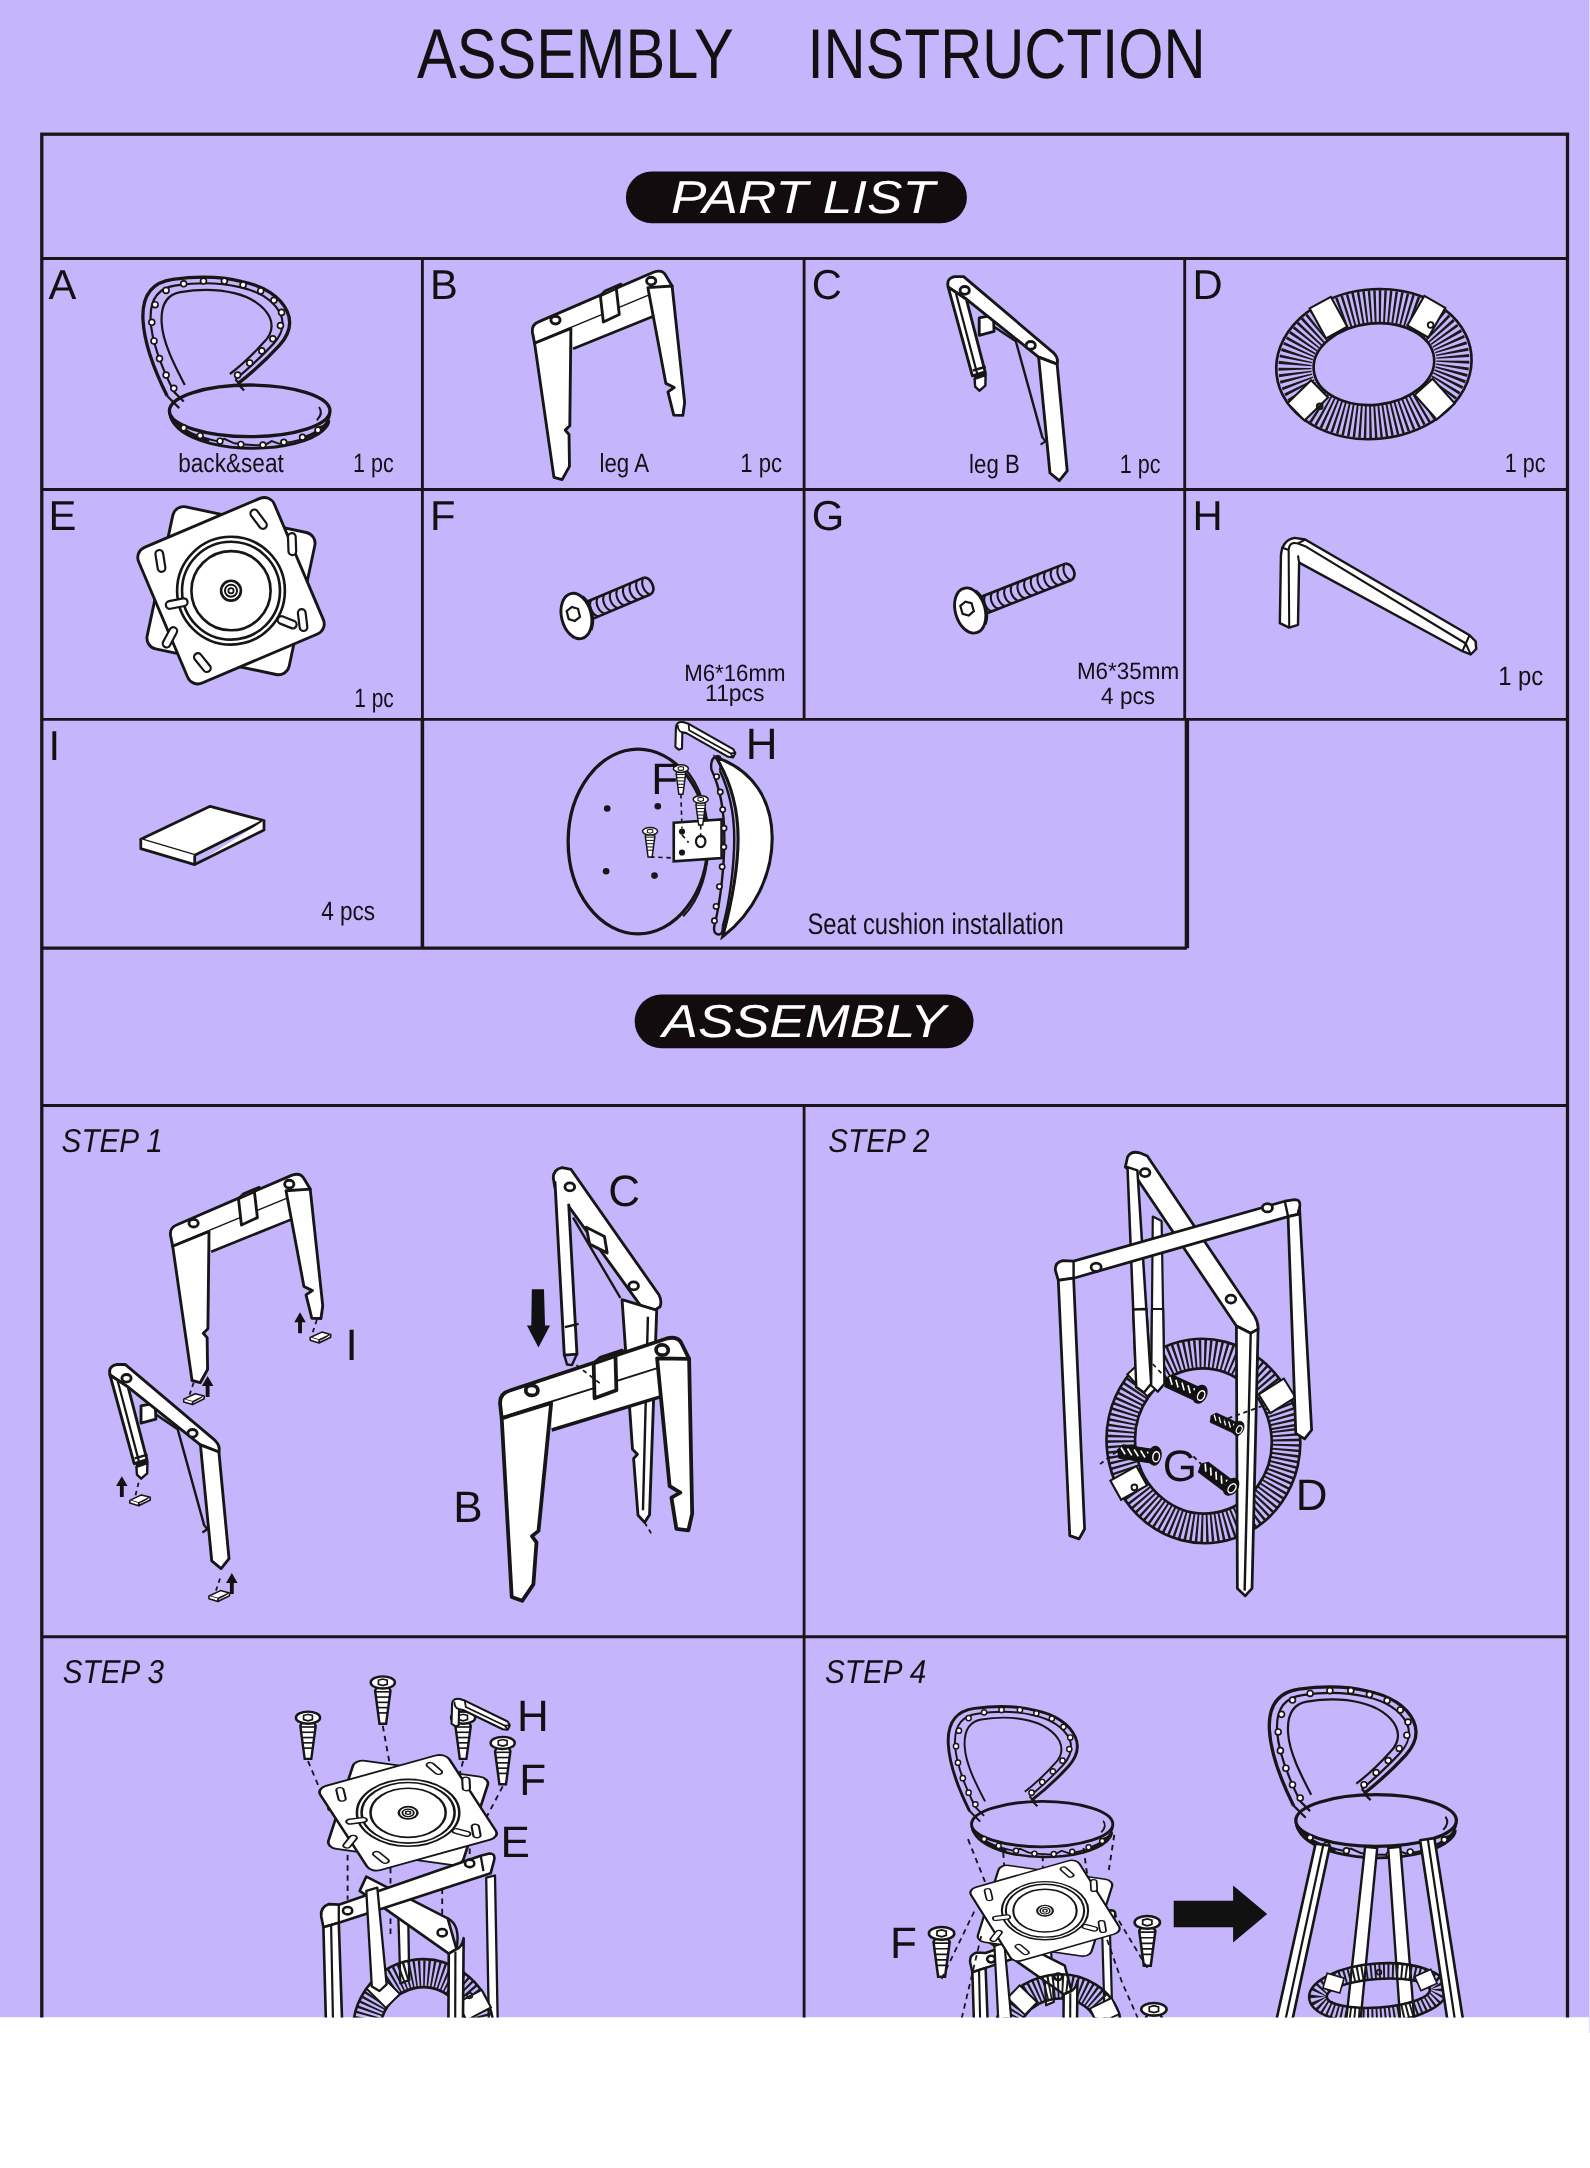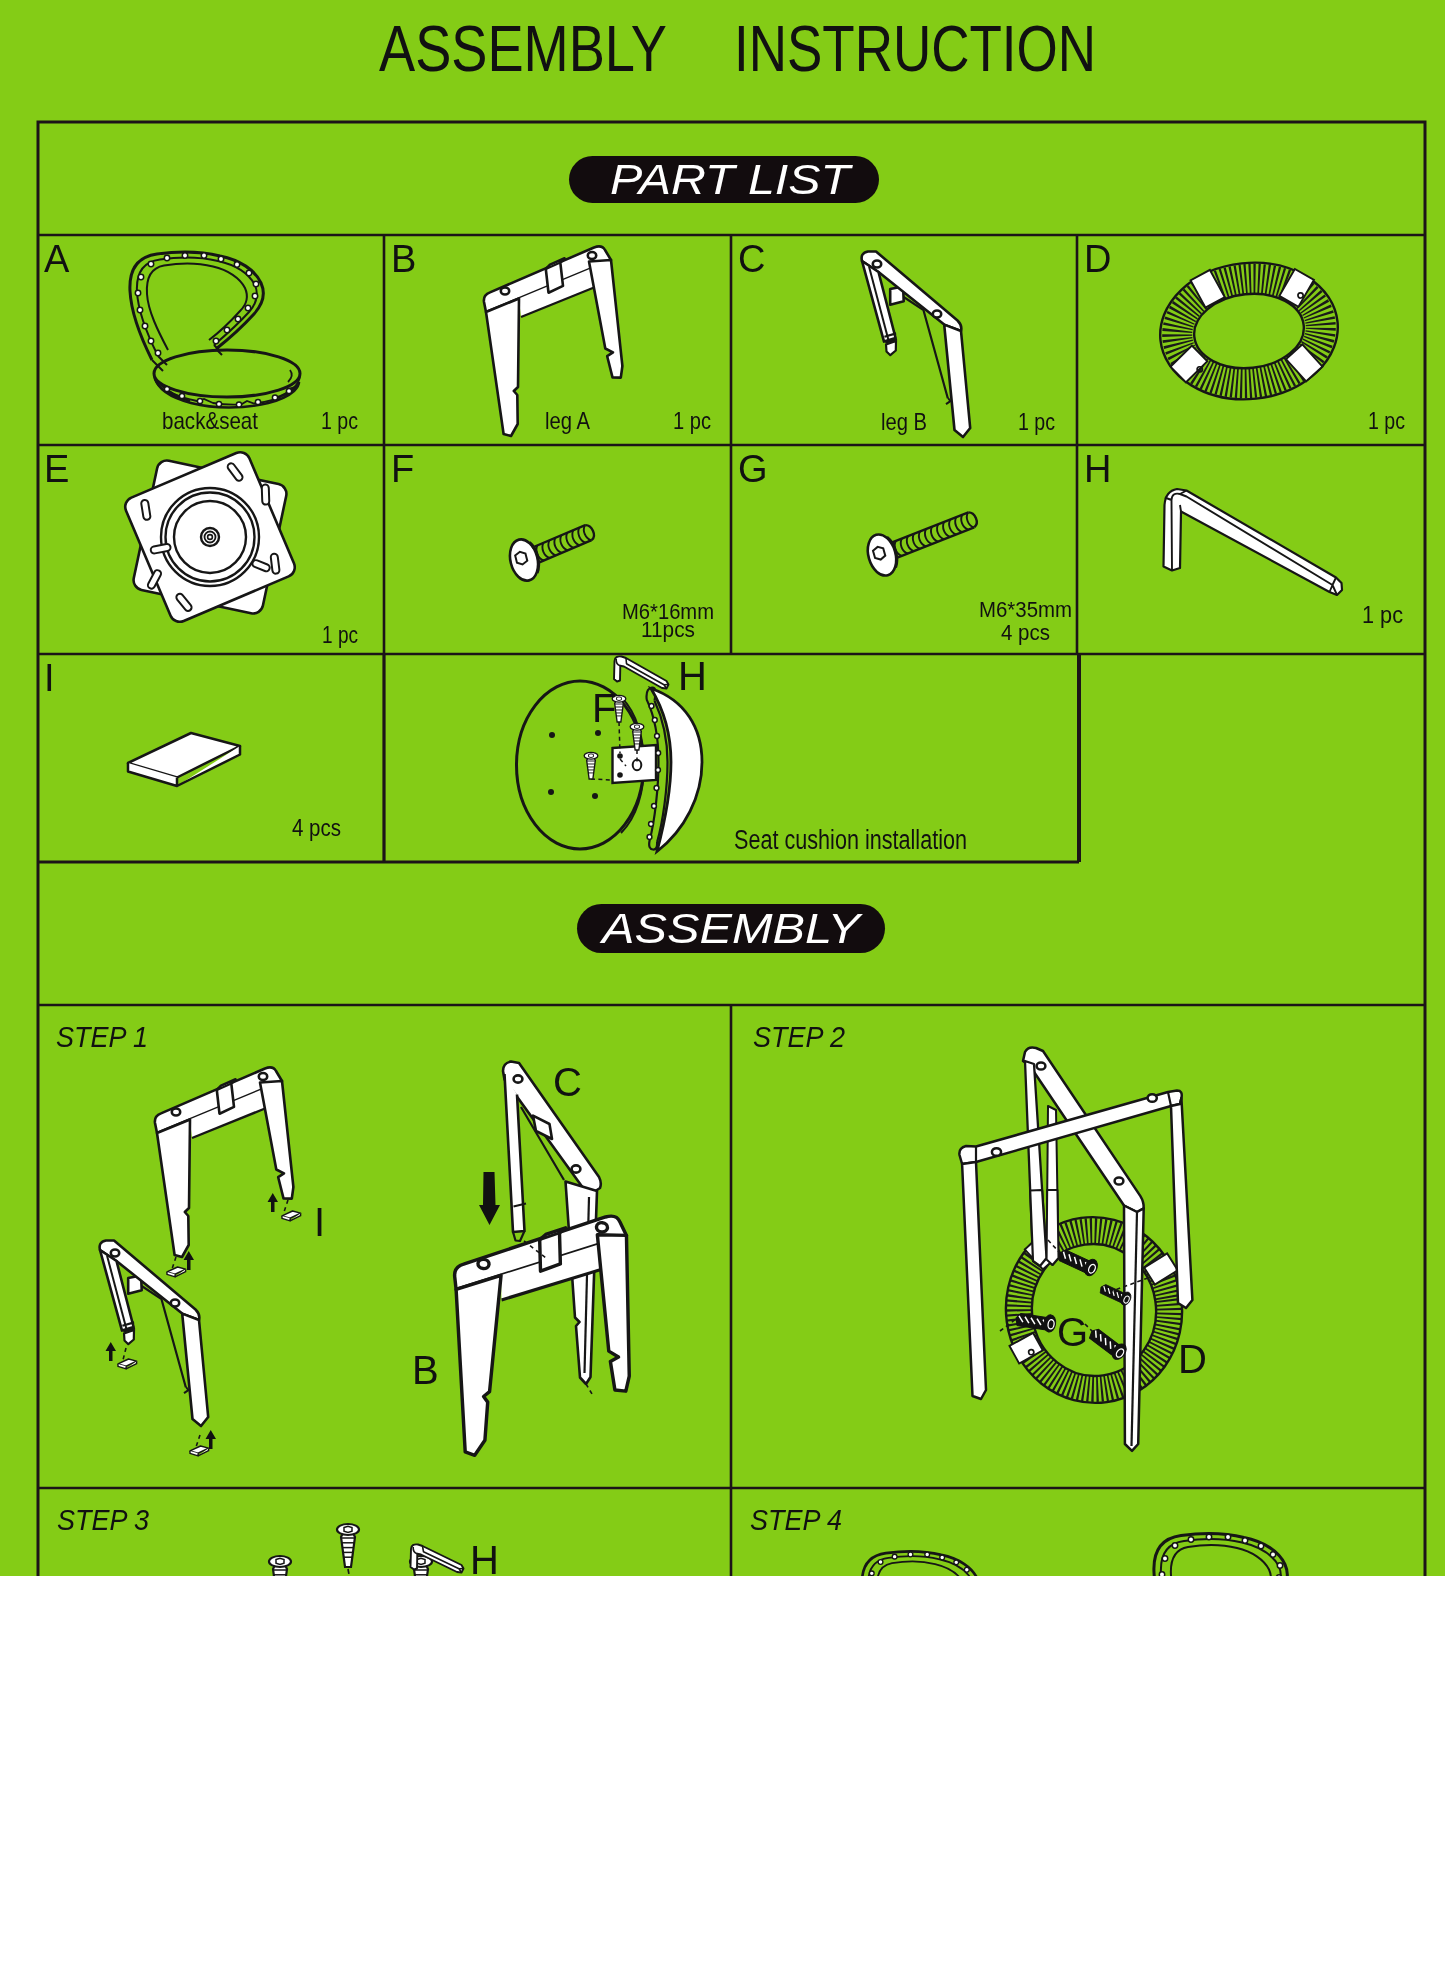--- a/index.html
+++ b/index.html
@@ -1,16 +1,16 @@
 <!DOCTYPE html>
 <html><head>
 <meta charset="utf-8">
 <style>
   html,body{margin:0;padding:0;background:#ffffff;}
-  .page{position:relative;width:1445px;height:1576px;background:#84cc16;font-family:"Liberation Sans", sans-serif;text-align:right;}
+  .page{position:relative;width:1445px;height:1834px;background:#c4b5fd;font-family:"Liberation Sans", sans-serif;text-align:right;}
   svg text{font-family:"Liberation Sans", sans-serif;}
 </style>
 </head>
 <body>
 <div class="page">
 <svg width="1445" height="1971" viewBox="0 0 1445 1971" fill="none" stroke="none">
   <defs>
     <g id="screwH">
       <ellipse cx="0" cy="0" rx="13.5" ry="21" stroke="#161616" stroke-width="2.6" fill="#fff" transform="rotate(-14)"></ellipse>
       <path d="M10,-16 A 13 21 0 0 1 10,16" stroke="#161616" stroke-width="2" fill="none" transform="rotate(-14)"></path>

